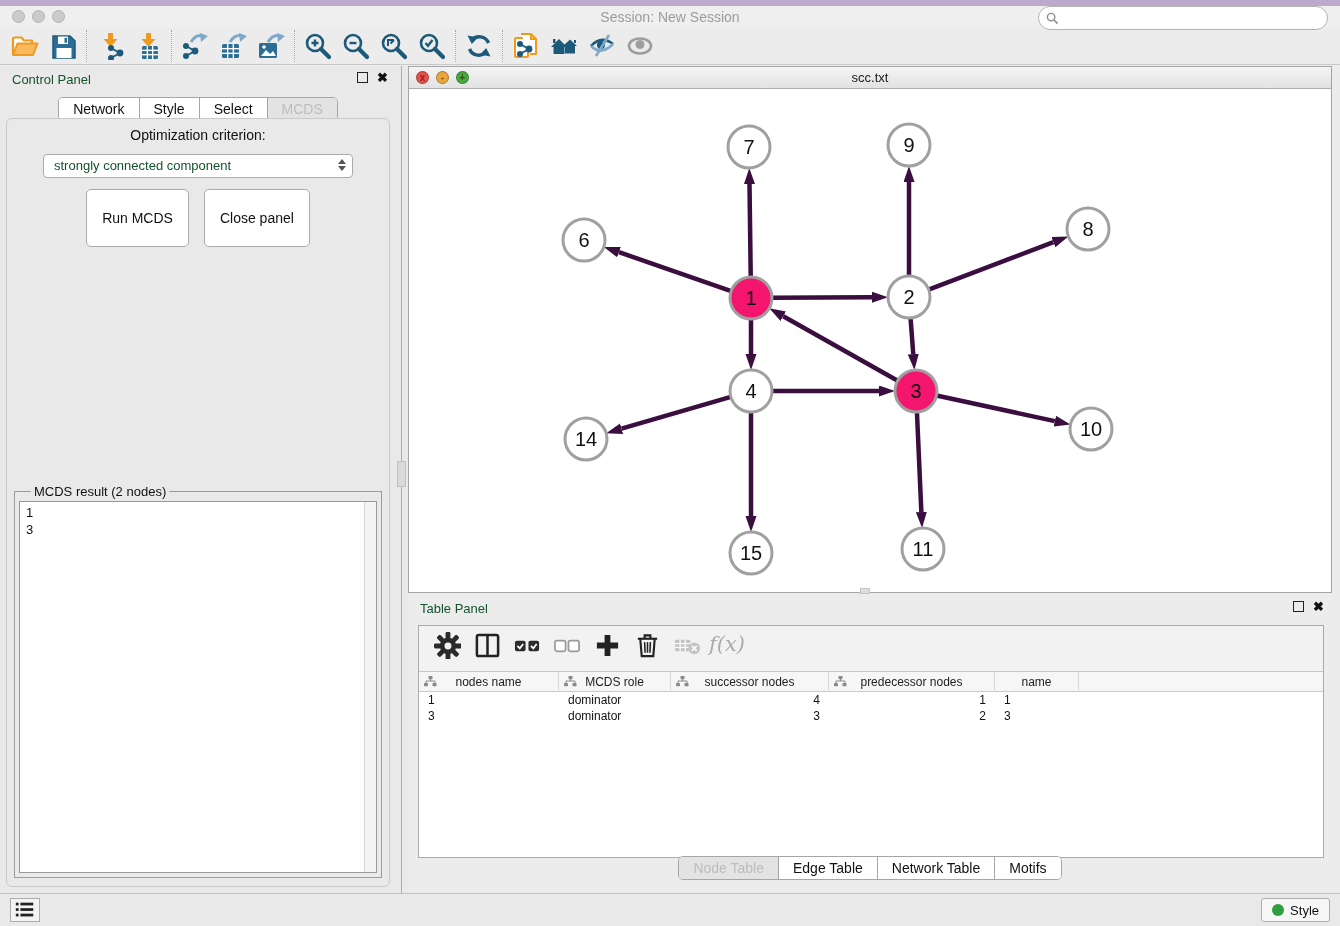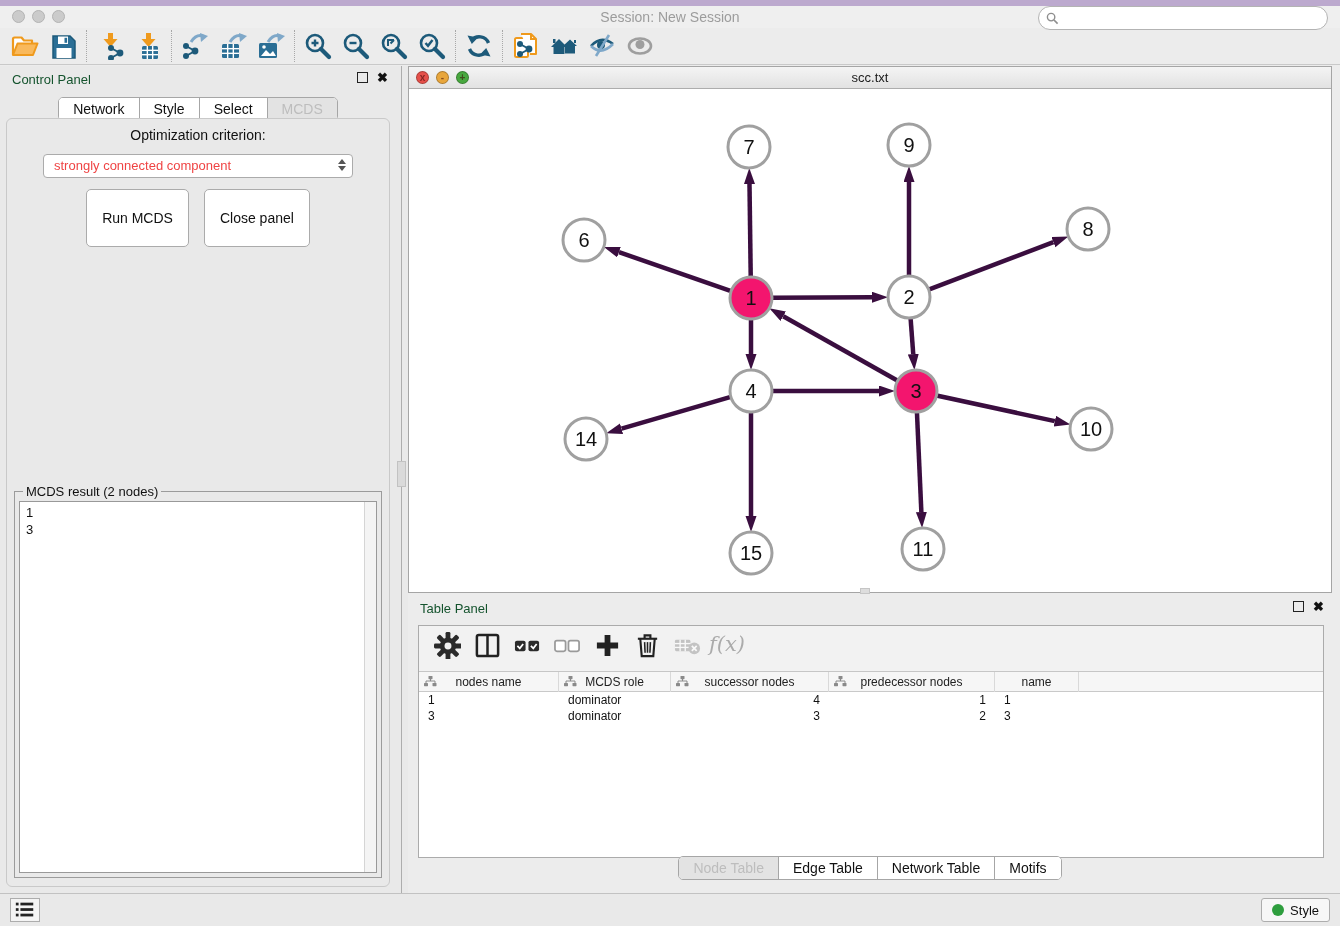--- a/index.html
+++ b/index.html
@@ -29,30 +29,30 @@
   .close-btn { font-size:13px; color:#111; font-weight:bold; line-height:11px; }
 
   #cp-tabs { position:absolute; left:0; right:0; top:31px; display:flex; justify-content:center; }
   .seg { display:flex; border:1px solid #A6A6A6; border-radius:5px; overflow:hidden; background:#fff;align-items:center; }
   .seg .segitem { padding:3px 14px; font-size:14px; color:#111; background:#fff; border-left:1px solid #A6A6A6; }
   .seg .segitem:first-child { border-left:none; }
   .seg .segitem.active { background:#E3E3E3; color:#BDBDBD; }
 
   #cp-body { position:absolute; left:6px; right:6px; top:52px; bottom:6px; background:#E9E9E9; border:1px solid #C9C9C9; border-radius:6px; }
   #opt-label { margin-top:8px; text-align:center; font-size:14px; color:#111; }
-  #opt-select { position:relative; margin:11px auto 0 auto; width:310px; height:24px; background:#fff; border:1px solid #ABABAB; border-radius:4px; font-size:13px; color:#ef4444; line-height:22px; padding-left:10px; }
+  #opt-select { position:relative; margin:11px auto 0 auto; width:310px; height:24px; background:#fff; border:1px solid #ABABAB; border-radius:4px; font-size:13px; color:#14532d; line-height:22px; padding-left:10px; }
   #opt-select .stepper { position:absolute; right:6px; top:4px; display:flex; flex-direction:column; gap:2px; }
   #opt-select .stepper i { width:0; height:0; border-left:4px solid transparent; border-right:4px solid transparent; }
   #opt-select .stepper i.up { border-bottom:5px solid #555; }
   #opt-select .stepper i.dn { border-top:5px solid #555; }
   #cp-buttons { margin-top:11px; display:flex; justify-content:center; gap:15px; }
   .push-btn { background:#fff; border:1px solid #ABABAB; border-radius:5px; font-size:14px; color:#111; padding:20px 15px; font-family:"Liberation Sans",sans-serif; }
 
   #mcds-fieldset { position:absolute; left:7px; right:7px; top:365px; bottom:8px; border:1px solid #9B9B9B; background:#E9E9E9; }
-  #mcds-fieldset legend { font-size:13px; color:#111; margin-left:8px; padding:0 3px; }
+  #mcds-fieldset legend { font-size:13px; color:#111; margin-left:16px; padding:0 3px; }
   #mcds-text { position:absolute; left:4px; right:4px; top:2px; bottom:4px; background:#fff; border:1px solid #999; font-size:13px; color:#111; padding:2px 0 0 6px; line-height:17px; }
   #mcds-scroll { position:absolute; right:0px; top:0px; bottom:0px; width:12px; background:#F4F4F4; border-left:1px solid #D5D5D5; }
 
   
   #v-split { position:absolute; left:396px; top:66px; width:12px; height:827px; background:#E9E9E9; }
   #v-split .line { position:absolute; left:5px; top:0; width:1px; height:100%; background:#ADADAD; }
   #v-split .grip { position:absolute; left:1px; top:395px; width:9px; height:26px; background:#DADADA; border:1px solid #C2C2C2; }
   #h-grip { position:absolute; left:860px; top:588px; width:10px; height:6px; background:#DDD; border:1px solid #C5C5C5; }
 
   

